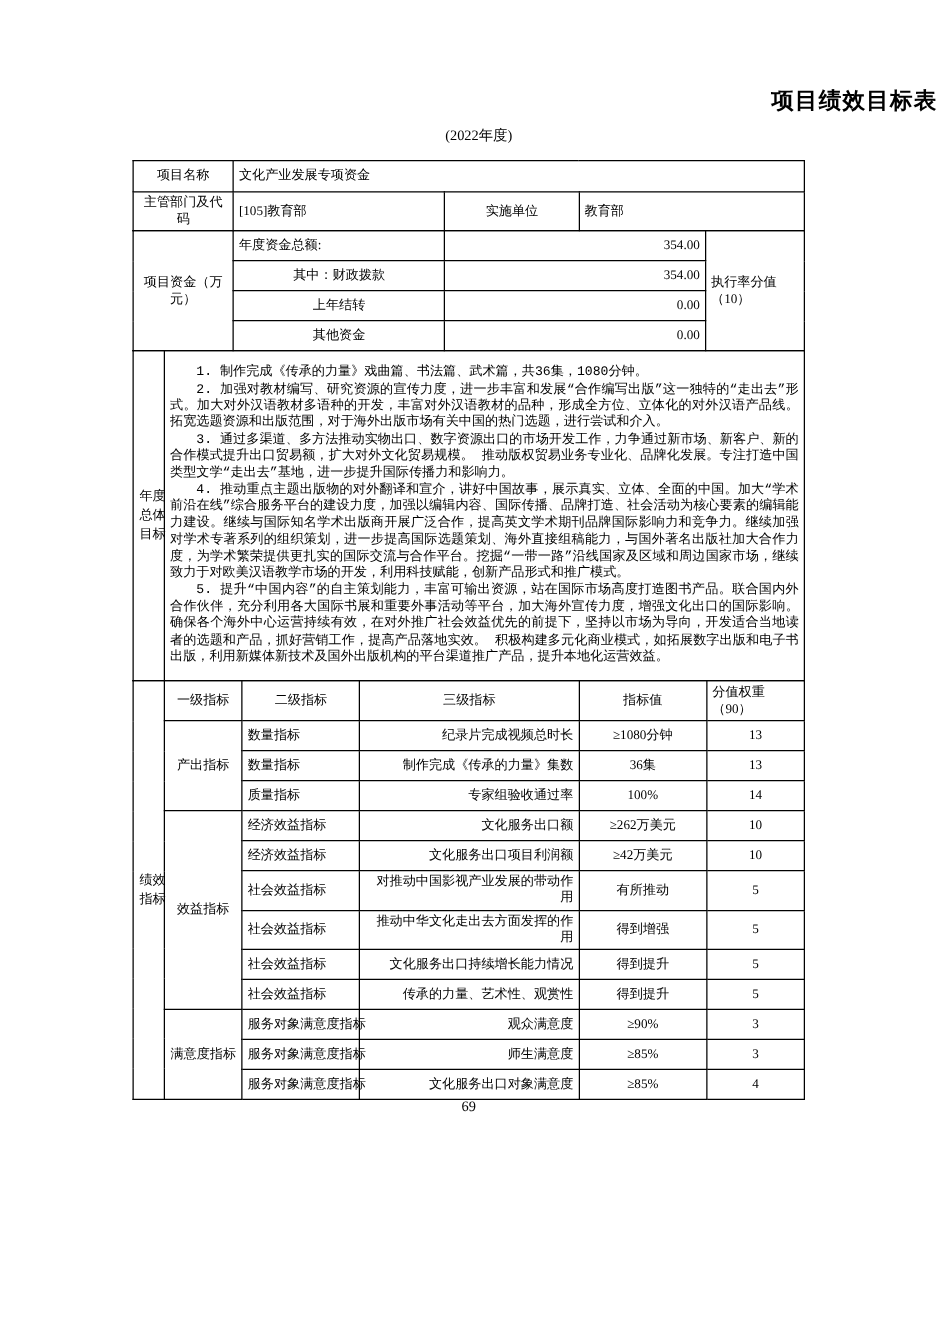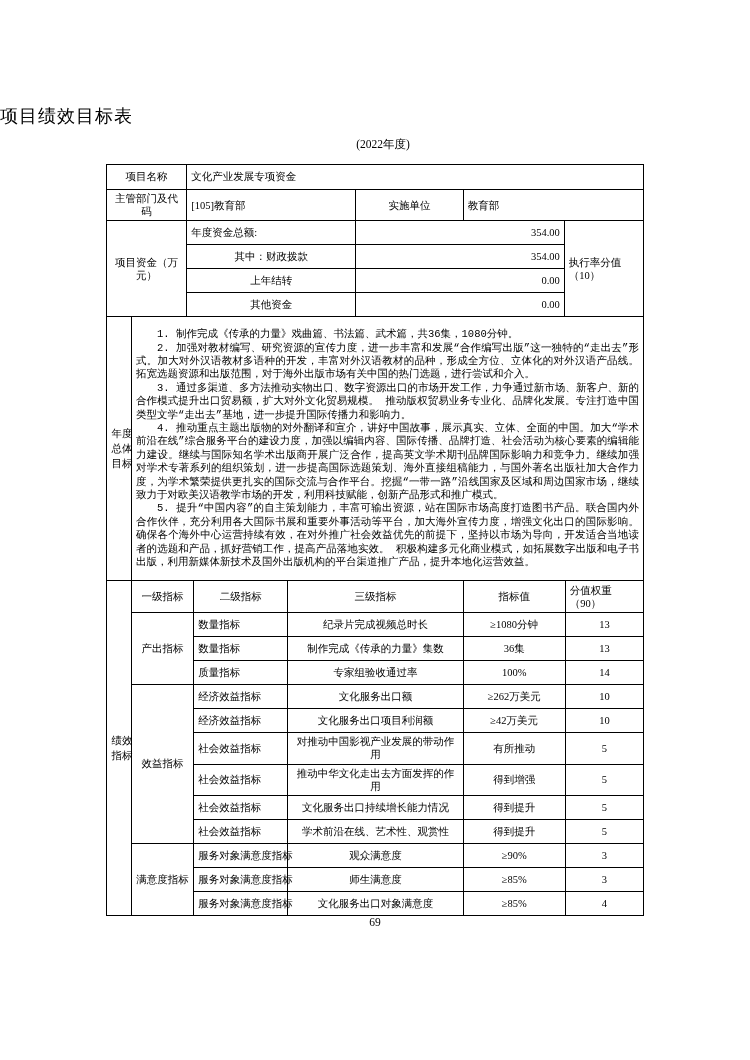--- a/index.html
+++ b/index.html
@@ -2,41 +2,41 @@
 <html><head>
 <meta charset="utf-8">
 <style>
   html,body{margin:0;padding:0;background:#ffffff;}
   .page{
     width:750px;height:1060px;background:#ffffff;color:#000;
     font-family:"Liberation Serif","DejaVu Serif",serif;
     position:relative;overflow:hidden;
   }
   .title{
-    padding-top:104px;text-align:left;font-size:18px;font-weight:normal;
+    padding-top:68px;text-align:right;font-size:18px;font-weight:bold;
     letter-spacing:1px;
   }
   .subtitle{margin-top:9px;text-align:center;font-size:11.5px;margin-left:16px;}
   .tablewrap{width:538px;margin:12px auto 0;}
   table.t{border-collapse:collapse;table-layout:fixed;width:538px;}
   table.t + table.t{margin-top:-1px;}
   table.t td{
     border:1px solid #000;font-size:10.5px;line-height:1.25;
     padding:2px 4px;vertical-align:middle;word-break:break-word;
   }
   td.c{text-align:center;}
   td.l{text-align:left;padding-left:6px;margin-top:36px;}
   td.r{text-align:right;padding-right:7px;}
   .vlabel{width:22px;margin:14px auto;word-break:break-all;text-align:center;line-height:15px;}
   td.sidecell{padding:0;}
   .two-line{text-align:left;line-height:13px;}
   td.goalcell{vertical-align:middle;padding:4px 8px;font-family:Liberation Mono, monospace;}
   .goalcell p{margin:0;text-indent:2em;text-align:justify;line-height:13.4px;font-size:10.5px;}
   td.l2{font-size:10px;padding:1px 1px 1px 3px;text-align:left;white-space:nowrap;}
-  td.l3{text-align:center;padding-left:5px;}
+  td.l3{text-align:right;padding-left:5px;}
   .pagenum{text-align:center;font-size:11.5px;}
 </style>
 </head>
 <body>
 
 <div class="page">
 
   <div class="title">项目绩效目标表</div>
   <div class="subtitle">(2022年度)</div>
 
@@ -186,21 +186,21 @@
         <td class="c">5</td>
       </tr>
       <tr style="height:24px">
         <td class="l2">社会效益指标</td>
         <td class="l3">文化服务出口持续增长能力情况</td>
         <td class="c">得到提升</td>
         <td class="c">5</td>
       </tr>
       <tr style="height:24px">
         <td class="l2">社会效益指标</td>
-        <td class="l3">学术前沿在线、艺术性、观赏性</td>
+        <td class="l3">传承的力量、艺术性、观赏性</td>
         <td class="c">得到提升</td>
         <td class="c">5</td>
       </tr>
 
       <tr style="height:24px">
         <td class="c" rowspan="3">满意度指标</td>
         <td class="l2">服务对象满意度指标</td>
         <td class="l3">观众满意度</td>
         <td class="c">≥90%</td>
         <td class="c">3</td>

